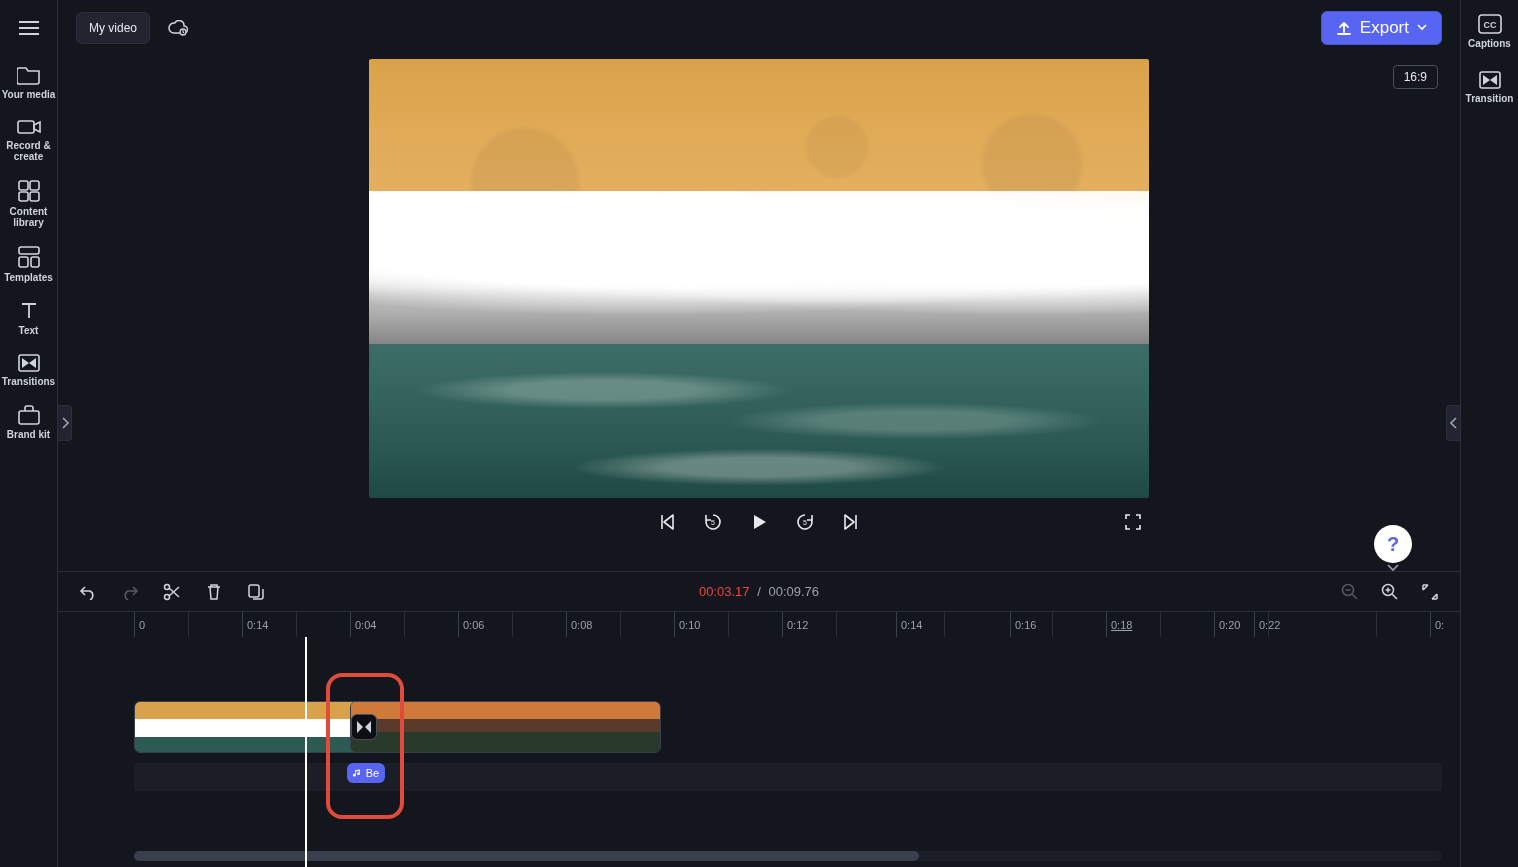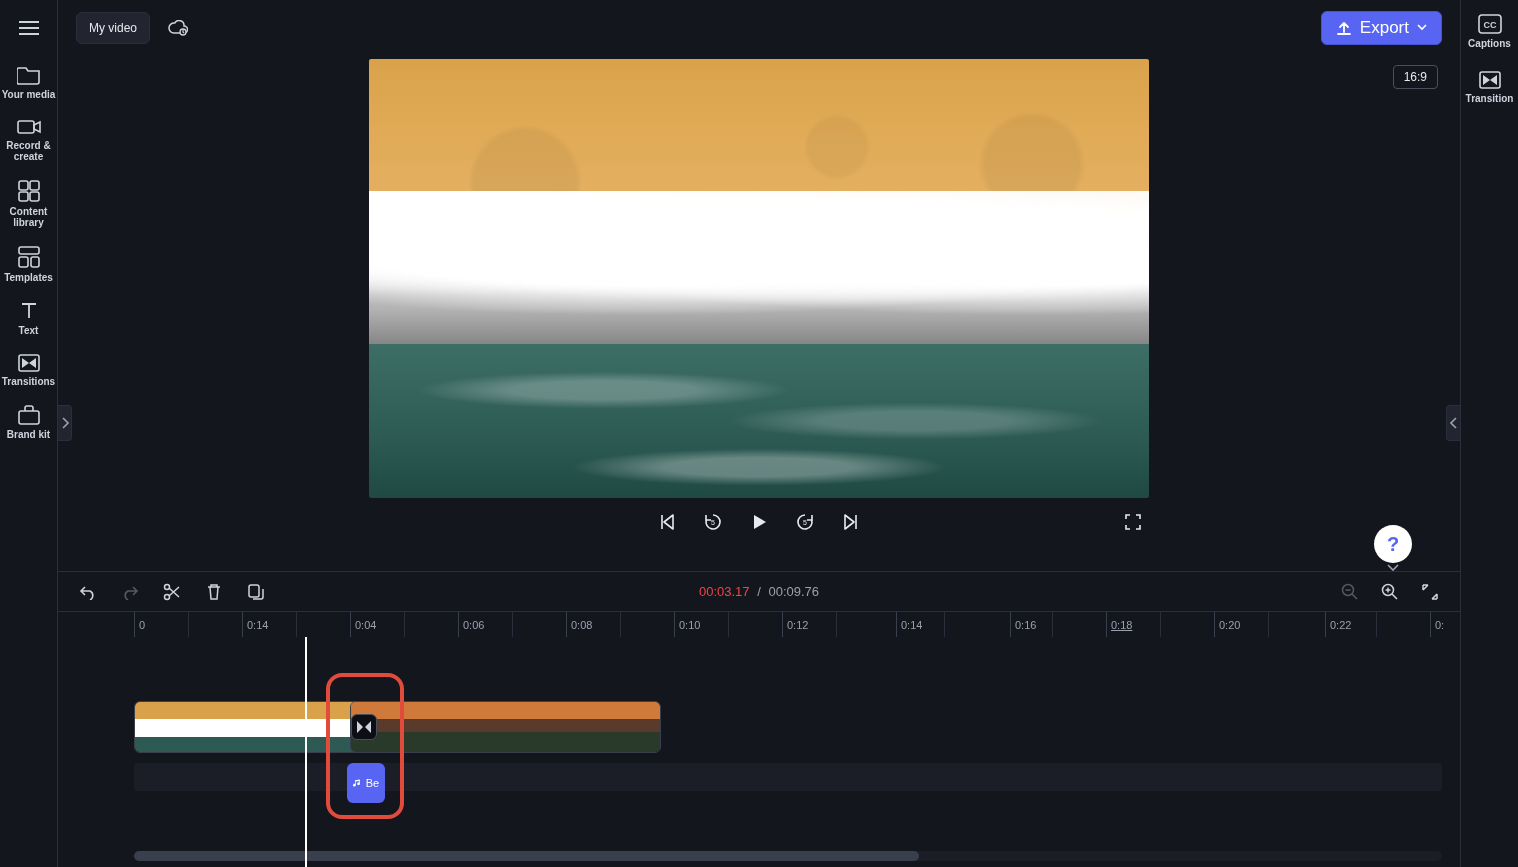--- a/index.html
+++ b/index.html
@@ -93,21 +93,21 @@
   .tracks{height:230px;background:var(--bg);position:relative;overflow:hidden;}
   .track{position:absolute;left:76px;right:18px;height:28px;background:var(--bg2);border-radius:4px;}
   .track.video{top:64px;height:52px;background:transparent;}
   .track.audio{top:126px;}
   .clip{position:absolute;top:0;height:52px;border-radius:6px;overflow:hidden;border:1px solid #3a3f4d;}
   .clip .thumbs{display:flex;height:100%;}
   .clip .thumbs div{flex:1;}
   .clip.beach .thumbs div{background:linear-gradient(180deg,#d9a24a 0 35%,#fff 35% 70%,#2d5b54 70% 100%);}
   .clip.grass .thumbs div{background:linear-gradient(180deg,#cf7a3a 0 35%,#5a3a2a 35% 60%,#2a3a2a 60% 100%);}
   .transition-node{position:absolute;width:26px;height:26px;border-radius:6px;background:#0e0f15;border:1px solid #4a4f5e;display:flex;align-items:center;justify-content:center;color:#cfd3dd;}
-  .audio-clip{position:absolute;top:0;height:40px;border-radius:6px;background:var(--accent);display:flex;align-items:center;gap:4px;padding:0 6px;color:#fff;font-size:11px;overflow:hidden;}
+  .audio-clip{position:absolute;top:0;height:20px;border-radius:6px;background:var(--accent);display:flex;align-items:center;gap:4px;padding:0 6px;color:#fff;font-size:11px;overflow:hidden;}
 
   .highlight-box{position:absolute;border:4px solid var(--highlight);border-radius:16px;pointer-events:none;}
 
   .playhead{position:absolute;top:0;bottom:0;width:2px;background:#fff;}
   .playhead::before{content:"";position:absolute;top:-6px;left:-6px;width:14px;height:14px;border-radius:50%;background:#fff;}
 
   .bottom-scroll{position:absolute;left:76px;right:18px;bottom:6px;height:10px;background:var(--bg2);border-radius:5px;}
   .bottom-scroll .thumb{position:absolute;left:0;width:60%;top:0;bottom:0;background:#3a3f4d;border-radius:5px;}
 
   
@@ -362,21 +362,21 @@
         </div>
         <div class="tick minor" style="left: 994px;"></div>
         <div class="tick" style="left: 1048px; text-decoration: underline;">
           <span>0:18</span>
         </div>
         <div class="tick minor" style="left: 1102px;"></div>
         <div class="tick" style="left: 1156px;">
           <span>0:20</span>
         </div>
         <div class="tick minor" style="left: 1210px;"></div>
-        <div class="tick" style="left: 1267px;">
+        <div class="tick" style="left: 1196px;">
           <span>0:22</span>
         </div>
         <div class="tick minor" style="left: 1318px;"></div>
         <div class="tick" style="left: 1372px;">
           <span>0:</span>
         </div>
       </div>
 
     <div class="tracks" id="tracks">
       <div class="track video" id="video-track">

